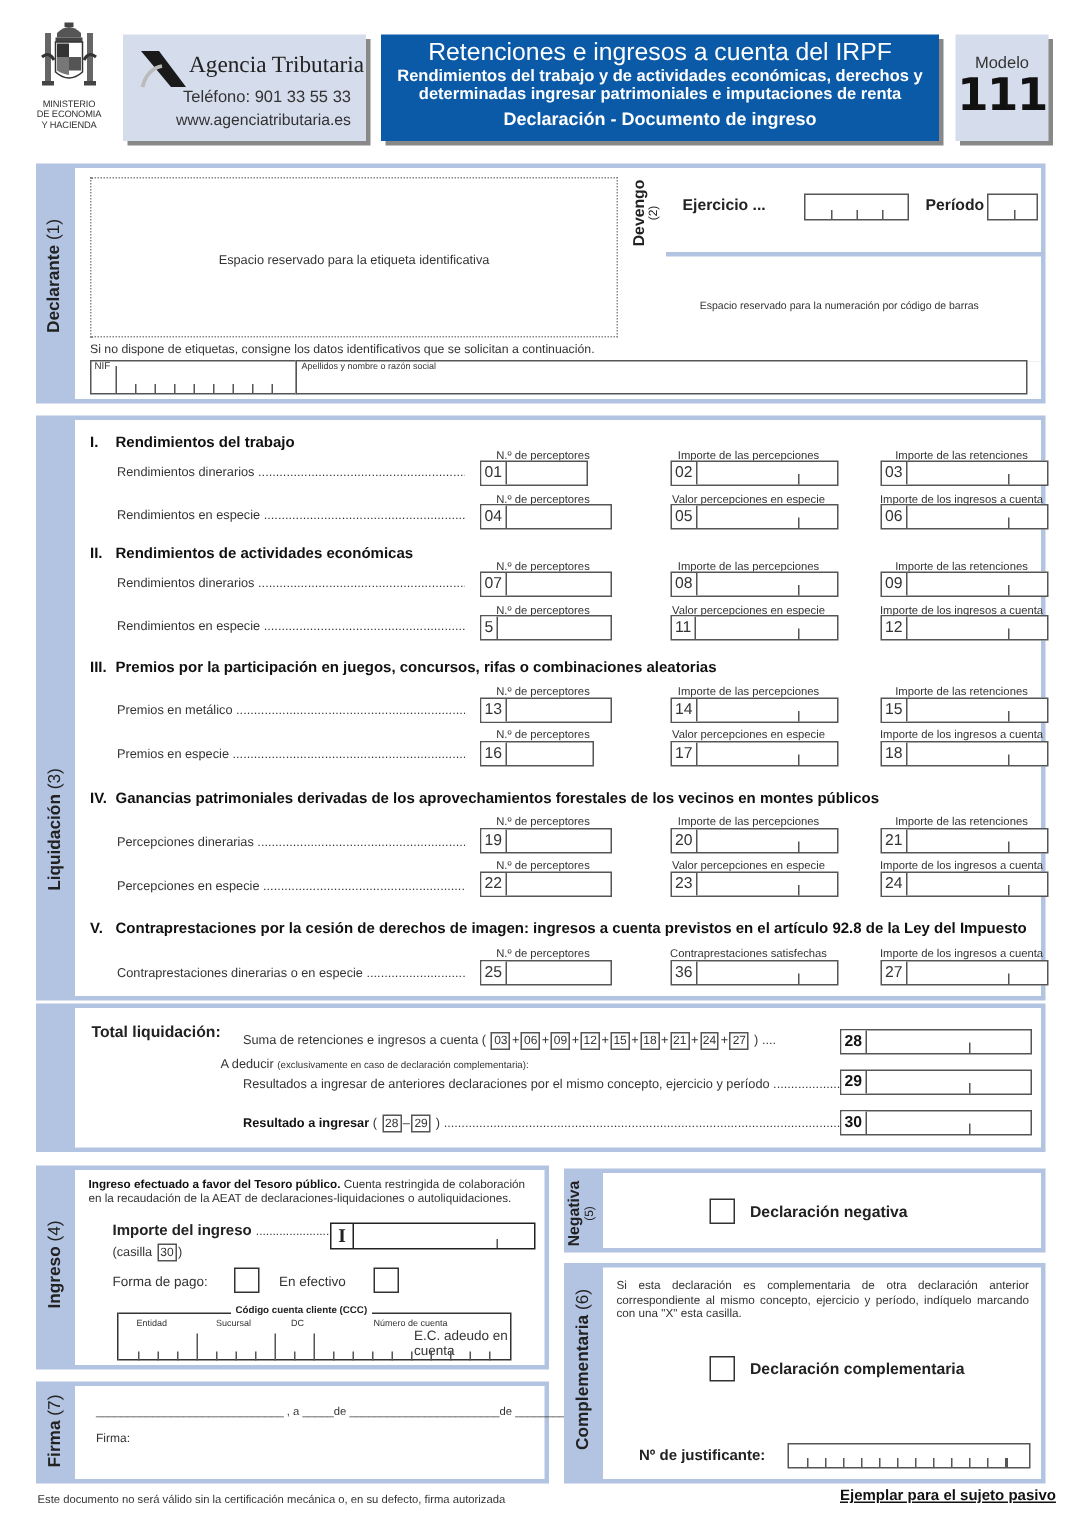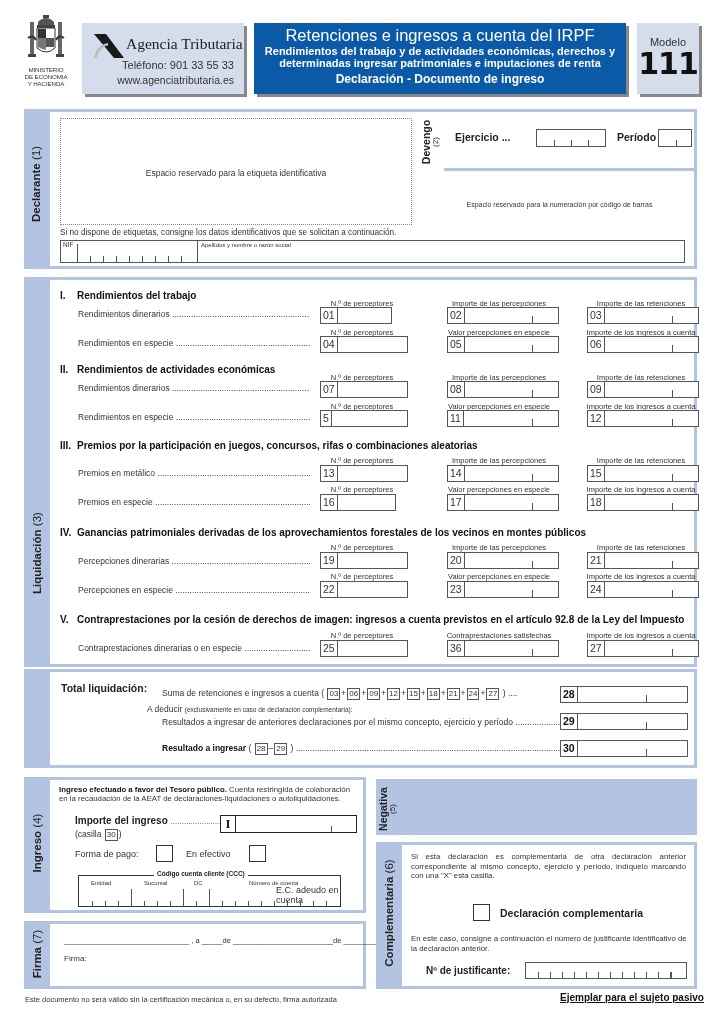--- a/index.html
+++ b/index.html
@@ -397,31 +397,34 @@
     <div class="abs txt" style="left:14px; top:12px; font-size:7.5px; white-space:nowrap;">______________________________ , a _____de ________________________de _________</div>
     <div class="abs txt" style="left:14px; top:30px; font-size:8px;">Firma:</div>
   </div>
 </div>
 
 <div class="abs frame" style="left:376px; top:779px; width:321px; height:56px;">
   <div class="vlabel" style="left:-13px; top:20px; width:50px; font-size:10.5px; line-height:10px;">
     <div>Negativa</div>
       <div class="n" style="font-size:8px;">(5)</div>
   </div>
+  <div class="inner" style="left:26px; top:3px; width:292px; height:50px;">
+    <div class="checkbox" style="left:71px; top:17px;"></div>
+    <div class="abs" style="left:98px; top:20px; font-size:10.5px; font-weight:bold;">Declaración negativa</div>
+  </div>
 </div>
 
 <div class="abs frame" style="left:376px; top:842px; width:321px; height:147px;">
   <div class="vlabel" style="left:-47px; top:65px; width:120px;">
     <span>Complementaria</span> <span class="n">(6)</span>
   </div>
   <div class="inner" style="left:26px; top:3px; width:292px; height:141px;">
     <div class="abs" style="left:9px; top:7px; width:275px; font-size:7.8px; line-height:9.5px; color:#333; text-align:justify;">Si esta declaración es complementaria de otra declaración anterior correspondiente al mismo concepto, ejercicio y período, indíquelo marcando con una "X" esta casilla.</div>
     <div class="checkbox" style="left:71px; top:59px;"></div>
     <div class="abs" style="left:98px; top:62px; font-size:10.5px; font-weight:bold;">Declaración complementaria</div>
-    <div class="abs" style="left:9px; top:89px; width:280px; font-size:7.8px; line-height:9.5px; color:#333;">En este caso, consigne a continuación el número de justificante identificativo de la declaración anterior.</div>
     <div class="abs" style="left:24px; top:120px; font-size:10px; font-weight:bold;">Nº de justificante:</div>
     <div class="box" style="left:123px; top:117px; width:162px; height:17px;">
       <div class="tick" style="left:12px;"></div>
         <div class="tick" style="left:24px;"></div>
         <div class="tick" style="left:36px;"></div>
         <div class="tick" style="left:48px;"></div>
         <div class="tick" style="left:60px;"></div>
         <div class="tick" style="left:72px;"></div>
         <div class="tick" style="left:84px;"></div>
         <div class="tick" style="left:96px;"></div>

